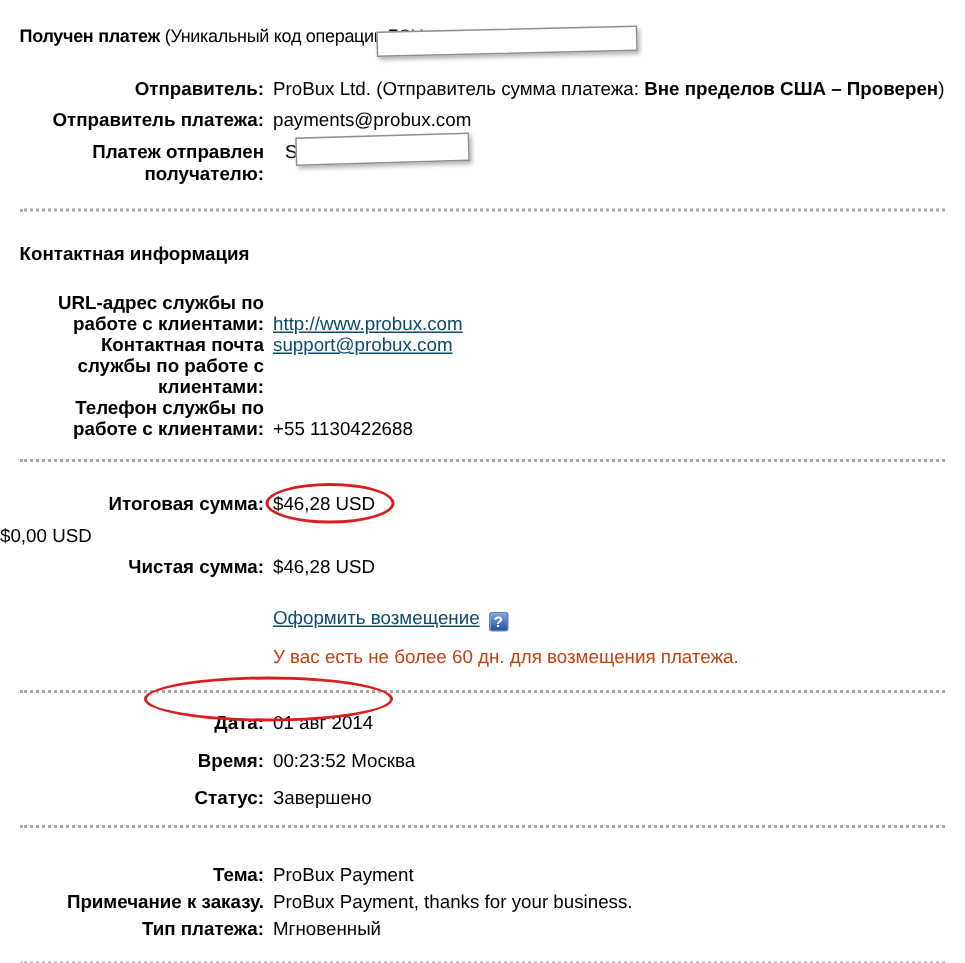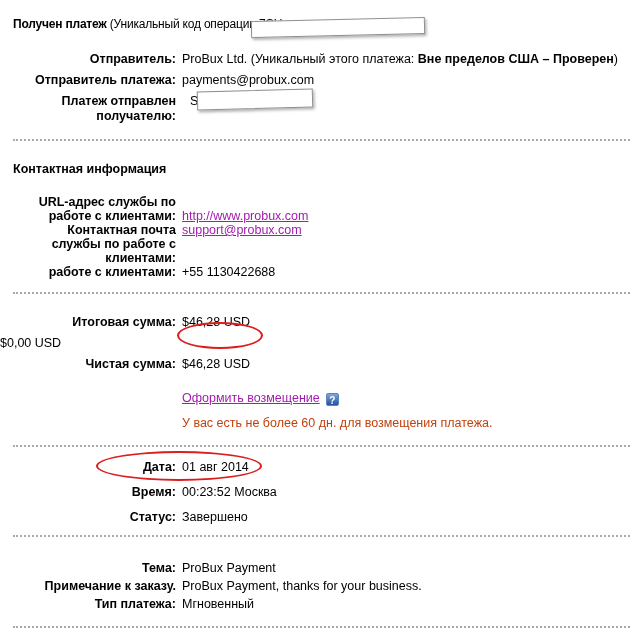--- a/index.html
+++ b/index.html
@@ -34,21 +34,21 @@
   .sec-amounts .row{margin-bottom:6px;}
   .refund-row{margin-top:19px;margin-bottom:0 !important;}
   .note-row{margin-top:10px;margin-bottom:0 !important;}
 
   .sec-date{margin-top:13px;}
   .sec-date .row{margin-bottom:10px;}
 
   .sec-order{margin-top:24px;}
   .sec-order .row{margin-bottom:3px;}
 
-  a.lnk{color:#a21caf;text-decoration:underline;cursor:pointer;}
+  a.lnk{color:#0c4a6e;text-decoration:underline;cursor:pointer;}
   .muted{color:#c2410c;}
   .frag{padding-left:8px;}
 
   .help{display:inline-block;width:13px;height:13px;margin-left:6px;border-radius:2px;
         background:linear-gradient(#7ea6dd,#24549f);border:1px solid #5c82b8;
         color:#fff;font-size:10px;font-weight:bold;line-height:13px;text-align:center;
         vertical-align:-2px;cursor:pointer;box-sizing:border-box;}
 
   .redact{position:absolute;background:#fff;border:1px solid #8e8e8e;
           box-shadow:1.5px 2px 3px rgba(0,0,0,0.3);z-index:5;}
@@ -66,21 +66,21 @@
 <div class="page">
 
   <div class="title">
     <span class="b">Получен платеж</span><span> (Уникальный код операции 7CU</span>
   </div>
 
   <div class="sec-pay">
     <div class="row">
       <div class="label">Отправитель:</div>
       <div class="value">
-        <span>ProBux Ltd. (Уникальный этого платежа: </span><span class="b">Вне пределов США – Проверен</span><span>)</span>
+        <span>ProBux Ltd. (Отправитель сумма платежа: </span><span class="b">Вне пределов США – Проверен</span><span>)</span>
       </div>
     </div>
     <div class="row">
       <div class="label">Отправитель платежа:</div>
       <div class="value">payments@probux.com</div>
     </div>
     <div class="row">
       <div class="label">
         <div>Платеж отправлен</div>
         <div>получателю:</div>
@@ -110,20 +110,21 @@
         <div>Контактная почта</div>
         <div>службы по работе с</div>
         <div>клиентами:</div>
       </div>
       <div class="value">
         <a class="lnk" href="#">support@probux.com</a>
       </div>
     </div>
     <div class="row">
       <div class="label">
+        <div>Телефон службы по</div>
         <div>работе с клиентами:</div>
       </div>
       <div class="value v-end">+55 1130422688</div>
     </div>
   </div>
 
   <div class="divider d2"></div>
 
   <div class="sec-amounts">
     <div class="row">

